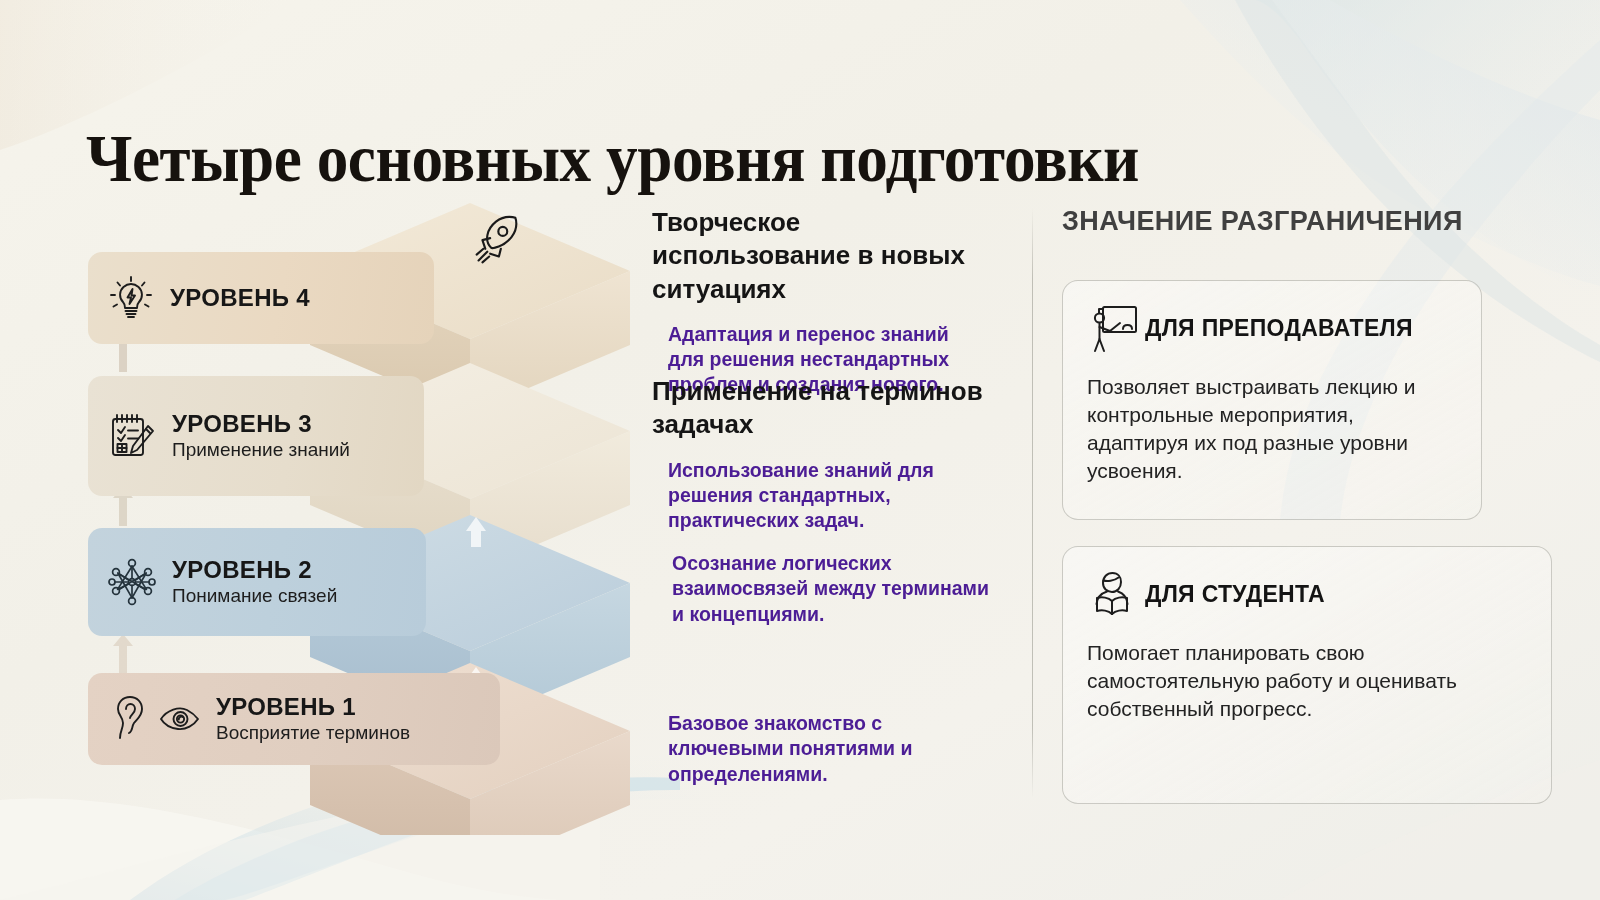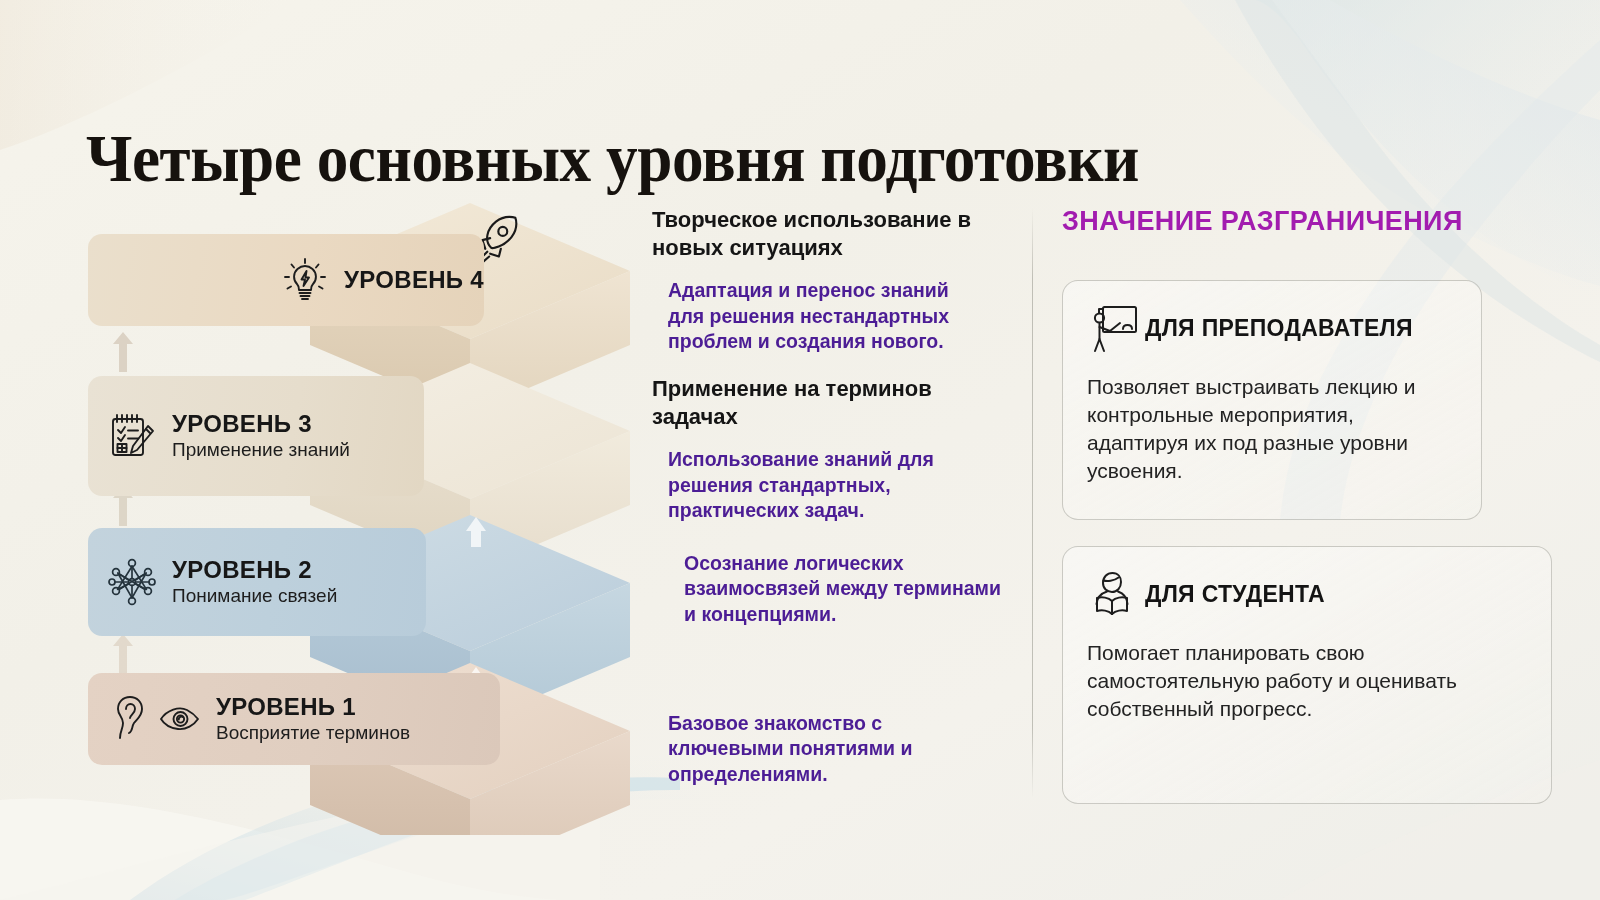--- a/index.html
+++ b/index.html
@@ -40,53 +40,53 @@
     position:absolute;display:flex;align-items:center;
     border-radius:14px;box-sizing:border-box;
     padding-left:18px;
   }
   .lvl-bar .bar-icon{flex:0 0 auto;display:flex;align-items:center;justify-content:center;}
   .lvl-bar .bar-icon svg{display:block;}
   .lvl-txt{margin-left:14px;display:flex;flex-direction:column;justify-content:center;}
   .lvl-title{font-size:24px;font-weight:700;letter-spacing:.3px;color:#171717;line-height:1.15;}
   .lvl-sub{font-size:19px;font-weight:400;color:#1d1d1d;line-height:1.2;margin-top:1px;}
 
-  #bar4{left:88px;top:234px;width:396px;height:92px;
-        background:linear-gradient(100deg,#eadfcc 0%,#ead9c2 55%,#e5d3ba 100%);justify-content:flex-end;}
+  #bar4{left:88px;top:252px;width:346px;height:92px;
+        background:linear-gradient(100deg,#eadfcc 0%,#ead9c2 55%,#e5d3ba 100%);}
   #bar3{left:88px;top:376px;width:336px;height:120px;
         background:linear-gradient(100deg,#e9e2d4 0%,#e6ddcc 60%,#e2d7c3 100%);}
   #bar2{left:88px;top:528px;width:338px;height:108px;
         background:linear-gradient(100deg,#c3d3dd 0%,#bdd0dc 55%,#b8ccda 100%);}
   #bar1{left:88px;top:673px;width:412px;height:92px;
         background:linear-gradient(100deg,#e4d2c4 0%,#e0cec0 55%,#dbc8ba 100%);}
 
   .up-arrow{position:absolute;width:26px;height:44px;opacity:.55;}
   .up-arrow svg{display:block;}
   #arrow43{left:110px;top:330px;}
   #arrow32{left:110px;top:484px;}
   #arrow21{left:110px;top:632px;}
 
   
   #mid-col{position:absolute;left:652px;top:200px;width:360px;}
   .mid-block{margin-bottom:0;}
-  .mid-h{font-size:22px;font-weight:700;line-height:1.28;color:#151515;margin:0 0 4px 0;}
+  .mid-h{font-size:26px;font-weight:700;line-height:1.28;color:#151515;margin:0 0 4px 0;}
   .mid-p{font-size:19.5px;font-weight:700;line-height:1.30;color:#4c1d95;margin:16px;}
   #mid-b1{position:absolute;left:0;top:6px;width:350px;}
   #mid-b2{position:absolute;left:0;top:175px;width:362px;}
-  #mid-b3{position:absolute;left:16px;top:335px;width:362px;}
+  #mid-b3{position:absolute;left:4px;top:335px;width:362px;}
   #mid-b4{position:absolute;left:0;top:495px;width:350px;}
 
   
   #divider{position:absolute;left:1032px;top:208px;width:1px;height:590px;
            background:linear-gradient(180deg,rgba(160,160,150,0) 0%,rgba(150,150,140,.55) 12%,rgba(150,150,140,.55) 88%,rgba(160,160,150,0) 100%);}
 
   
   #right-col{position:absolute;left:1062px;top:206px;width:430px;}
   .right-title{
-    font-size:27px;font-weight:700;letter-spacing:.4px;color:#a21caf;
+    font-size:27px;font-weight:700;letter-spacing:.4px;color:#404040;
     margin:0 0 32px 0;white-space:nowrap;
   }
   .info-card{
     box-sizing:border-box;
     border:1px solid rgba(140,140,132,.42);
     border-radius:16px;
     background:linear-gradient(150deg,rgba(255,255,255,.42) 0%,rgba(250,249,244,.22) 100%);
     padding:20px 24px 22px 24px;
   }
   #card-teacher{position:absolute;left:0;top:74px;width:420px;height:240px;}

